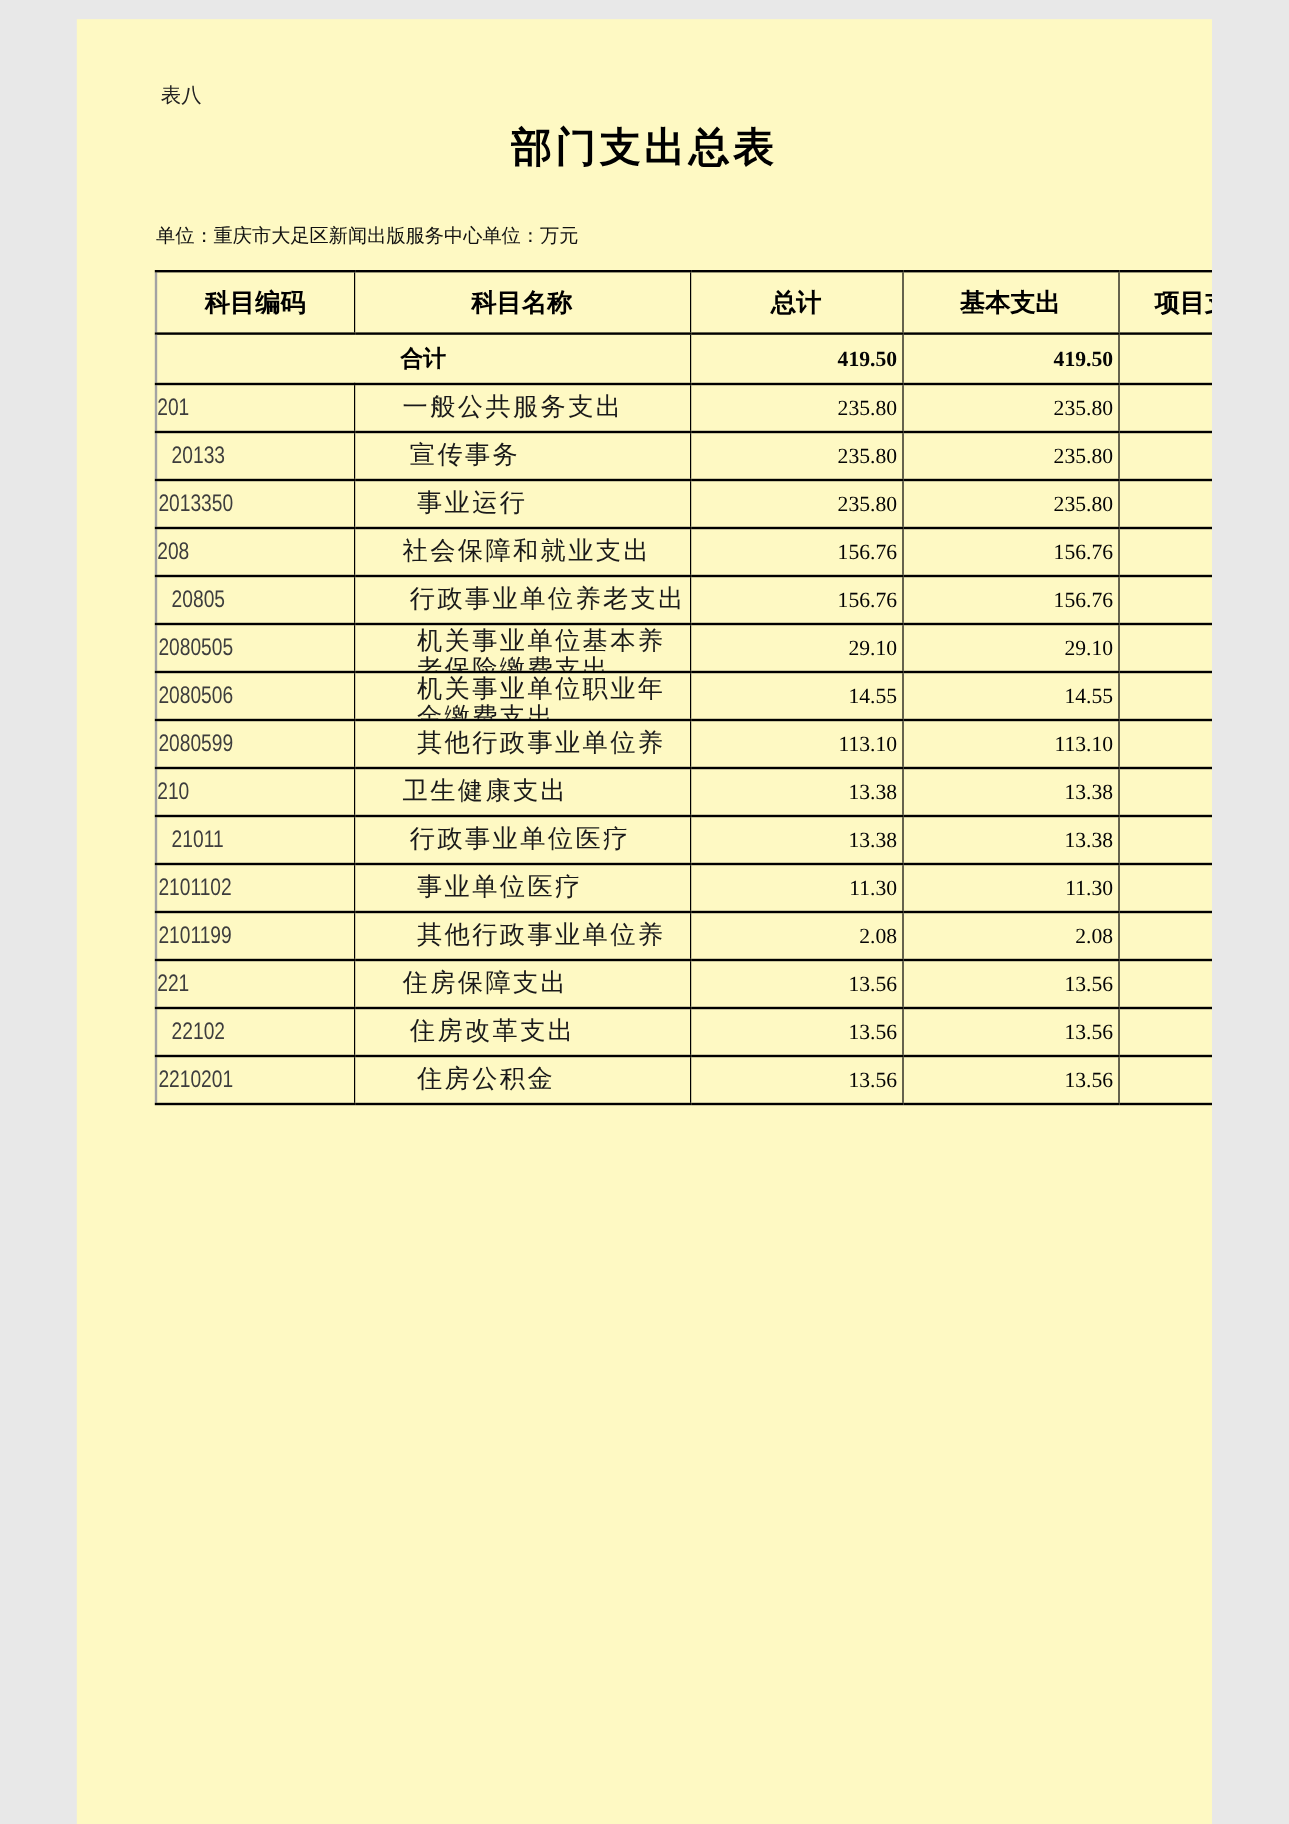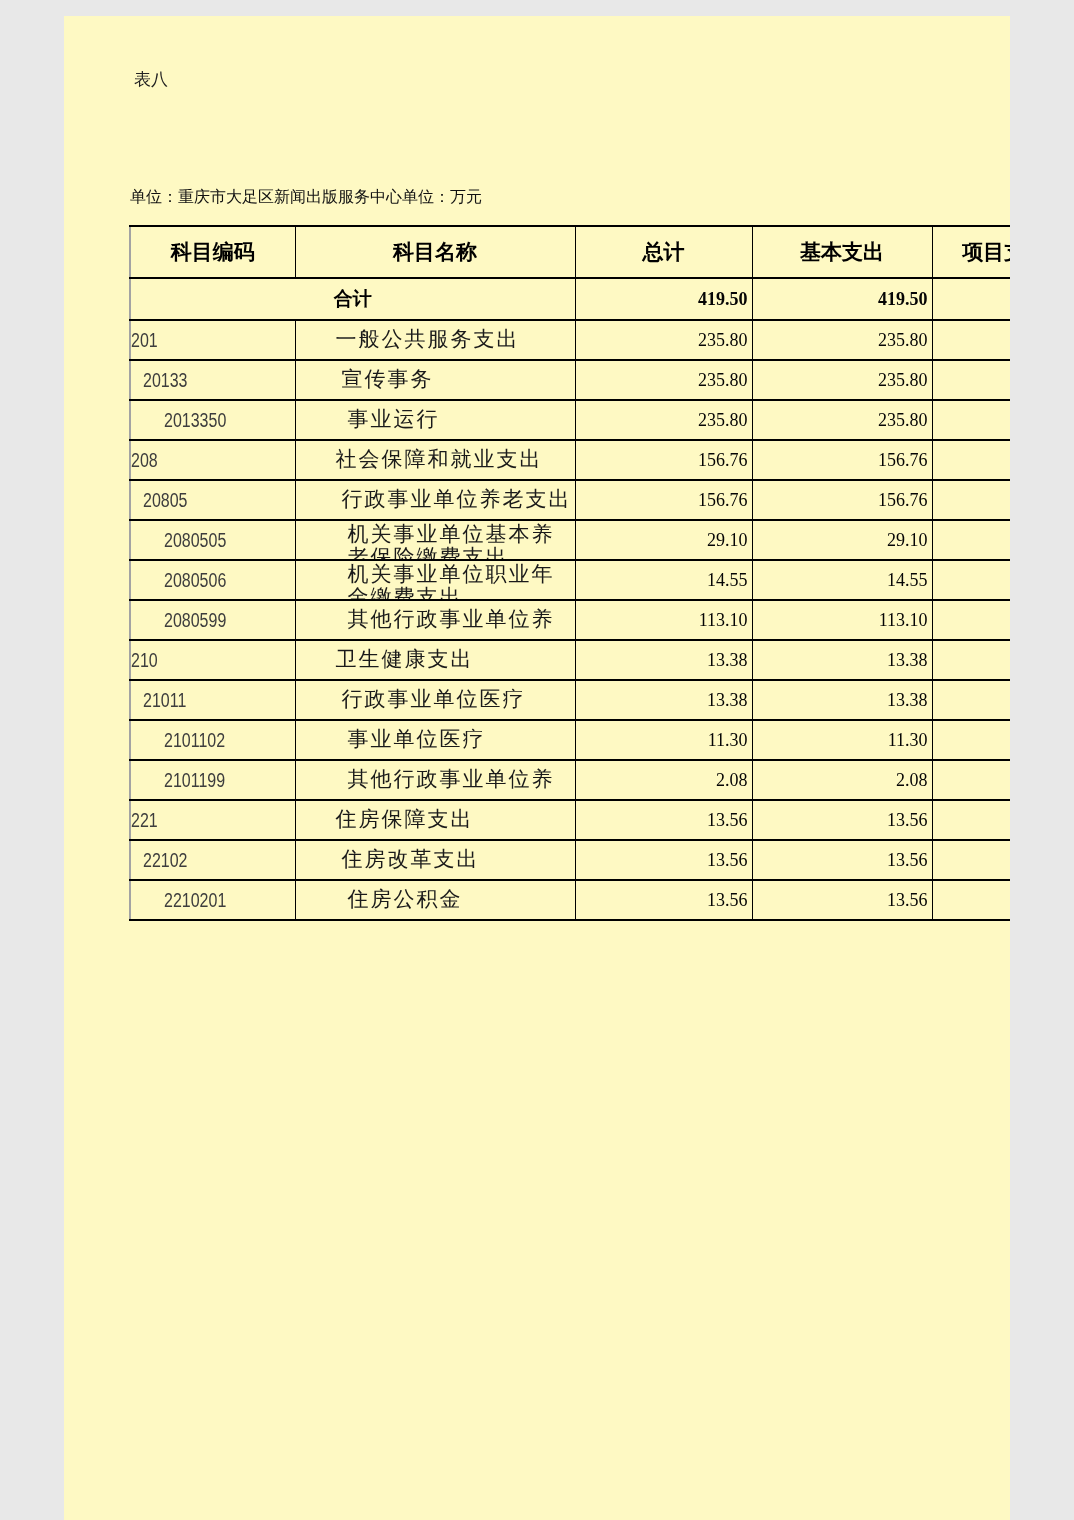--- a/index.html
+++ b/index.html
@@ -65,29 +65,30 @@
     letter-spacing:2px; line-height:36px; height:38px; overflow:hidden;
   }
   td.name .nm.wrap { line-height:23px; padding-top:2px; }
   td.num {
     font-size:18px; text-align:right; padding-right:4px; color:#050505;
     white-space:nowrap;
   }
   
   .lvl1.code { padding-left:0; }   .lvl1.name .nm { padding-left:4px; }
   .lvl2.code { padding-left:12px; }  .lvl2.name .nm { padding-left:10px; }
-  .lvl3.code { padding-left:33px; }  .lvl3.name .nm { padding-left:16px; }
+  .lvl3.code { padding-left:1px; }  .lvl3.name .nm { padding-left:16px; }
 </style>
 </head>
 <body>
 
 <div class="page">
 
   <div class="table-label">表八</div>
 
+  <div class="page-title">部门支出总表</div>
 
   <div class="unit-row">
     <span>单位：重庆市大足区新闻出版服务中心</span>
     <span>单位：万元</span>
   </div>
 
   <table class="budget">
     <colgroup>
       <col style="width:165px">
         <col style="width:280px">

